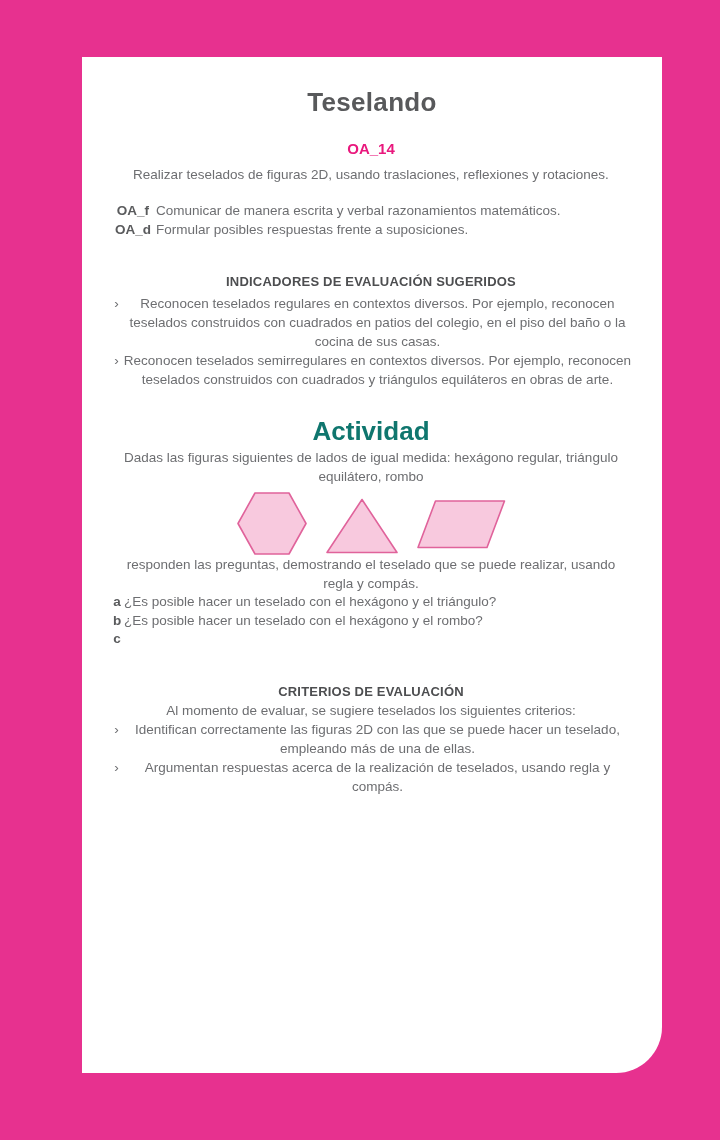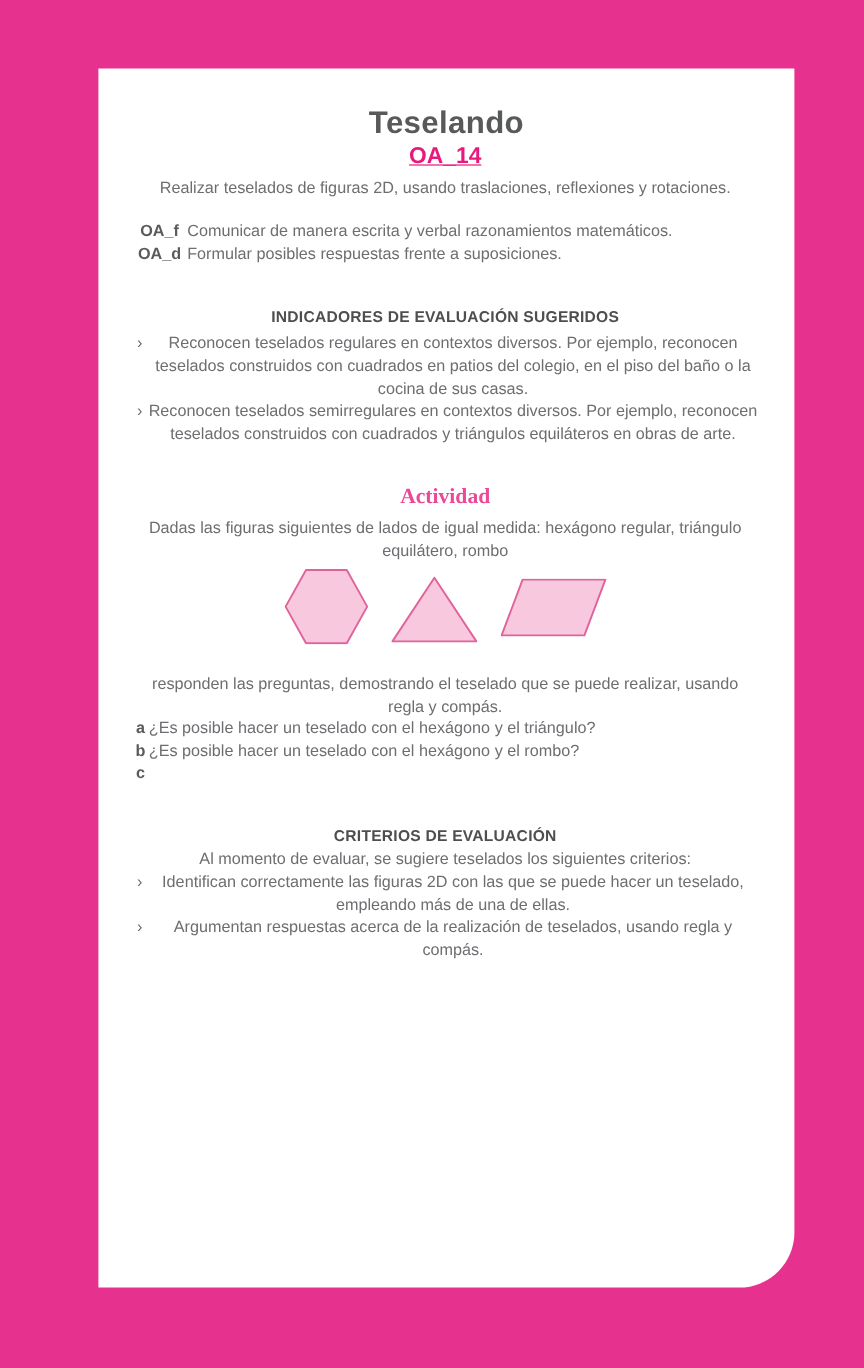--- a/index.html
+++ b/index.html
@@ -19,51 +19,51 @@
     box-sizing: border-box;
     padding: 30px 30px 0 28px;
     text-align: center;
   }
   .page-title {
     font-size: 26px; font-weight: bold;
     color: #58595b; letter-spacing: 0.3px;
     margin: 0 0 0 2px; line-height: 30px;
   }
   .oa-heading {
-    font-size: 19px; font-weight: bold;
-    color: #e9187d; margin-top: 3px; line-height: 22px; text-decoration: underline;
+    font-size: 15px; font-weight: bold;
+    color: #e9187d; margin-top: 21px; line-height: 22px;
   }
   .body-text {
     font-size: 13.5px; color: #6d6e71; line-height: 19px;
   }
   .oa-desc { margin-top: 5px; }
   .objectives { margin-top: 17px; }
   .obj-row { display: flex; }
   .obj-code { width: 46px; font-weight: bold; color: #5a5b5d; flex: none; }
   .section-heading {
     font-size: 13px; font-weight: bold; color: #4d4e50;
     margin-top: 34px; letter-spacing: 0.2px; line-height: 18px;
   }
   .bullets { margin-top: 3px; }
   .bullet { display: flex; }
   .bullet-char { width: 13px; flex: none; }
   .actividad-heading {
-    font-size: 18px; font-weight: bold;
-    color: #ec4899; margin-top: 29px; line-height: 26px; font-family: Liberation Serif, serif;
+    font-size: 26px; font-weight: bold;
+    color: #0f766e; margin-top: 29px; line-height: 26px;
   }
   .intro { margin-top: 4px; }
   .shapes-row {
     display: flex; justify-content: center; align-items: flex-end;
     gap: 19px; margin-top: 6px; height: 63px;
   }
   .shape { display: block; }
   .shape polygon { stroke: #e0639b; stroke-width: 1.6; stroke-linejoin: round; }
   .shape-rhombus { margin-bottom: 6px; }
   .shape-triangle { margin-bottom: 1px; }
-  .after-shapes { margin-top: 23px; }
+  .after-shapes { }
   .questions { margin-top: 0px; }
   .q { display: flex; line-height: 18.5px; }
   .q-letter { width: 14px; flex: none; font-weight: bold; color: #5a5b5d; }
   .criterios-block { margin-top: 1px; }
 </style>
 </head>
 <body>
 
 <div class="card">
 

